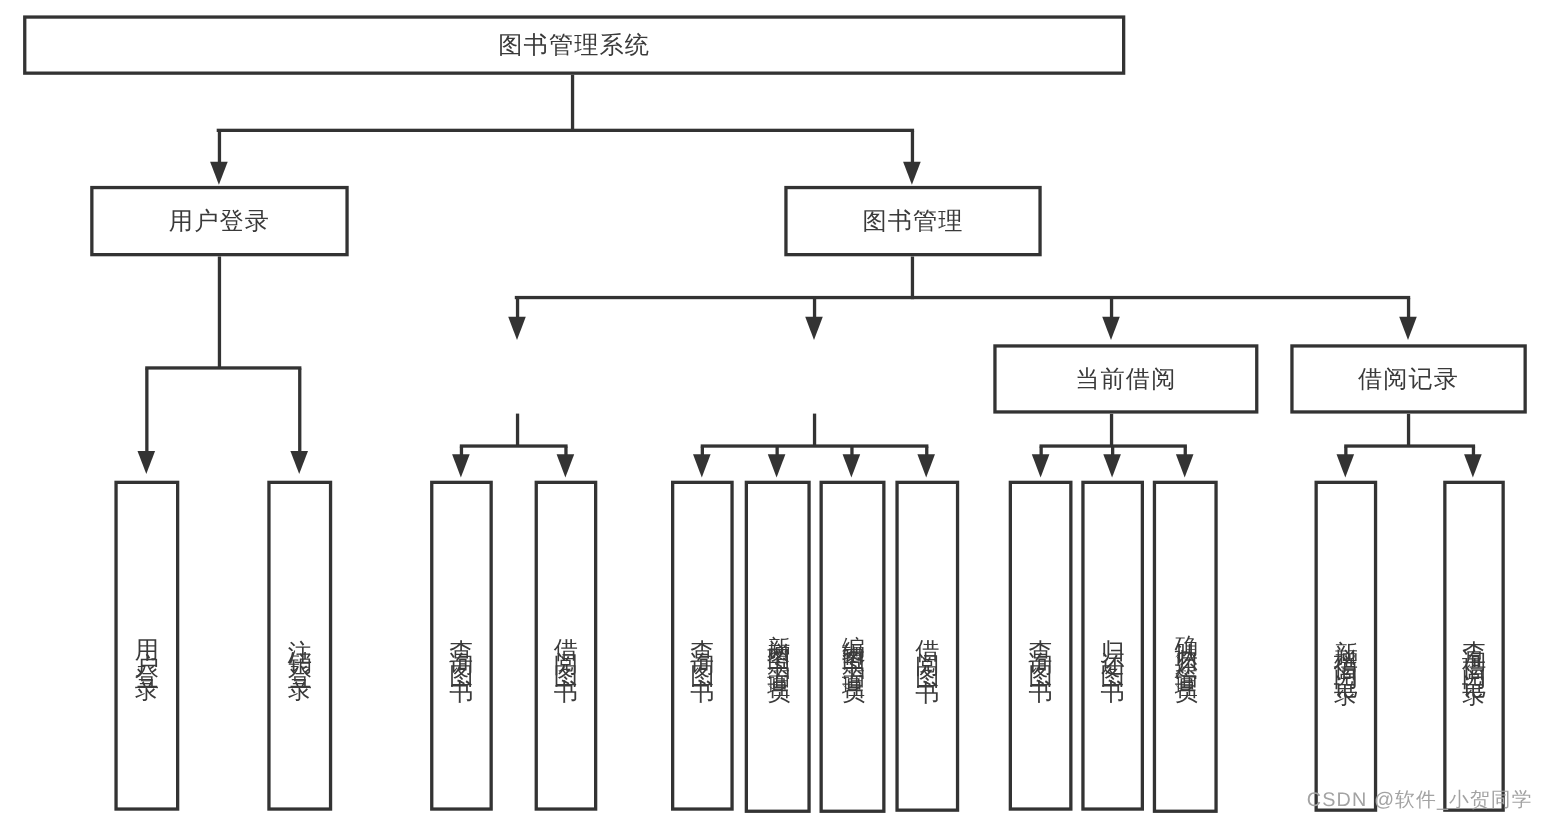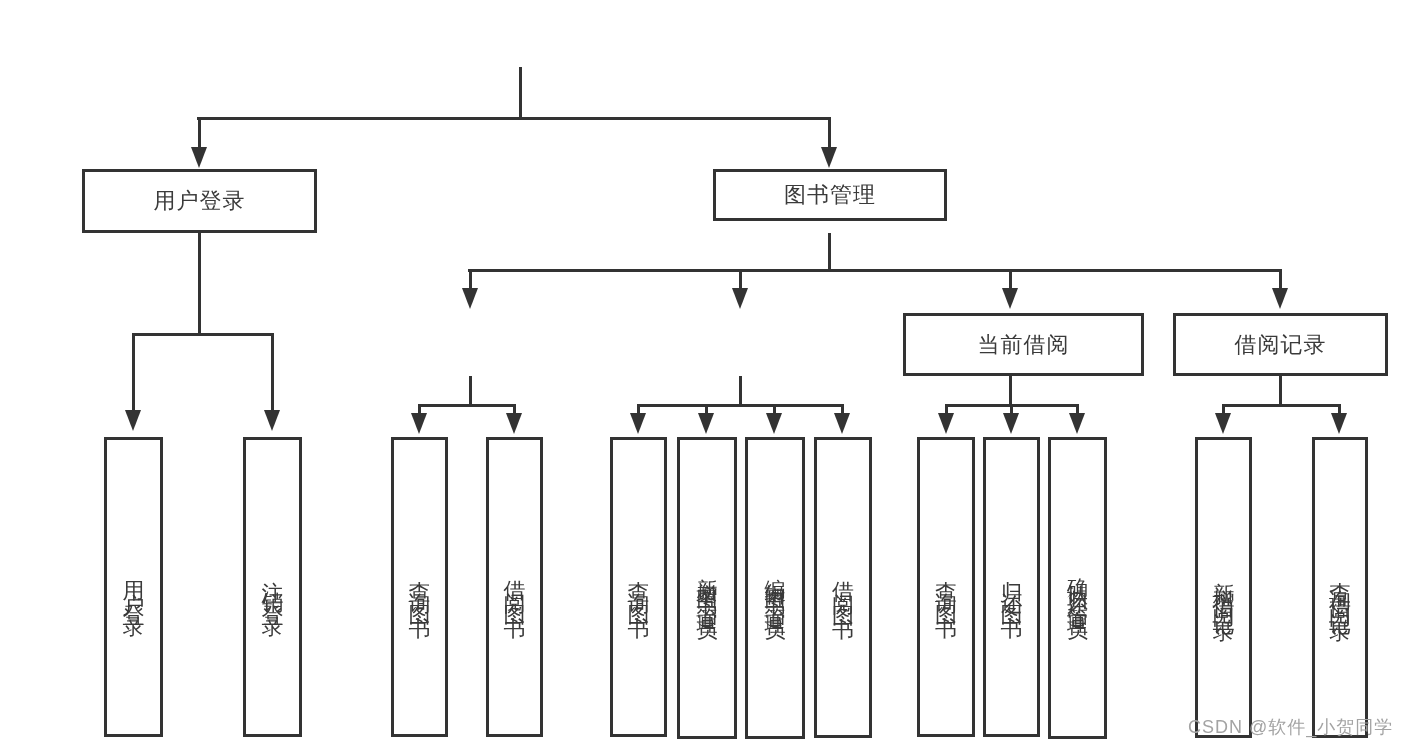--- a/index.html
+++ b/index.html
@@ -115,25 +115,28 @@
   <div class="vline" style="left:1076px;top:406px;height:9px;"></div>
   <div class="arrowhead" style="left:1069px;top:413px;"></div>
 
   <div class="vline" style="left:1279px;top:376px;height:30px;"></div>
   <div class="hline" style="left:1222px;top:404px;width:119px;"></div>
   <div class="vline" style="left:1222px;top:406px;height:9px;"></div>
   <div class="arrowhead" style="left:1215px;top:413px;"></div>
   <div class="vline" style="left:1338px;top:406px;height:9px;"></div>
   <div class="arrowhead" style="left:1331px;top:413px;"></div>
 
+  <div class="box" style="left:21px;top:14px;width:1002px;height:54px;">
+    <span>图书管理系统</span>
+  </div>
 
   <div class="box" style="left:82px;top:169px;width:235px;height:64px;">
     <span>用户登录</span>
   </div>
-  <div class="box" style="left:713px;top:169px;width:234px;height:52px;">
+  <div class="box" style="left:713px;top:169px;width:234px;height:64px;">
     <span>图书管理</span>
   </div>
 
   <div class="box" style="left:903px;top:313px;width:241px;height:63px;">
     <span>当前借阅</span>
   </div>
   <div class="box" style="left:1173px;top:313px;width:215px;height:63px;">
     <span>借阅记录</span>
   </div>
 

